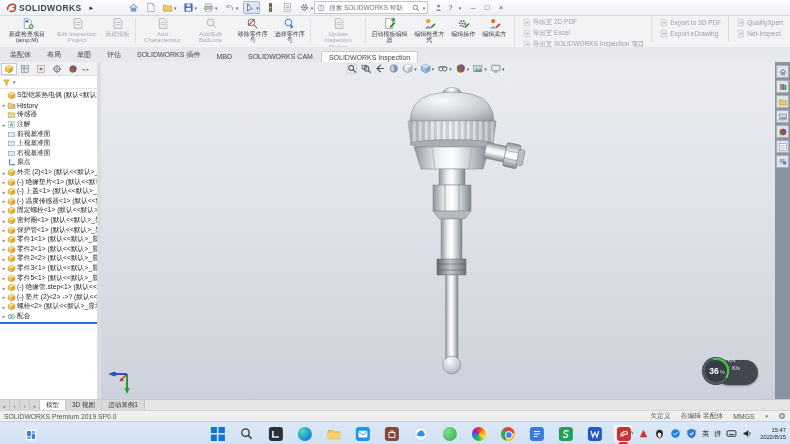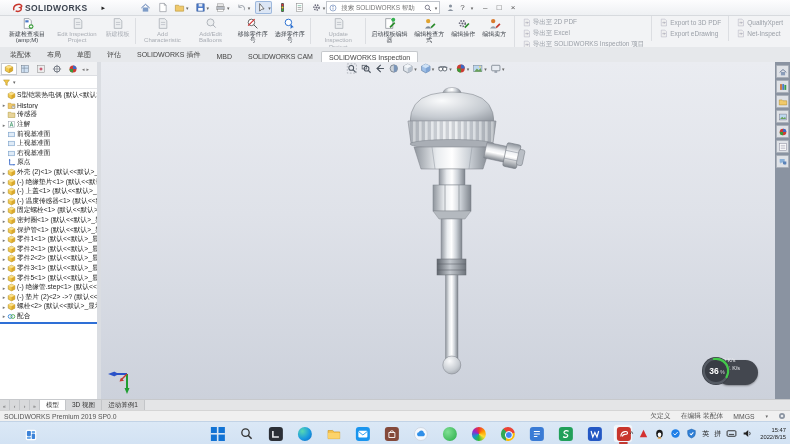--- a/index.html
+++ b/index.html
@@ -6,21 +6,21 @@
   #app{position:relative;width:790px;height:444px;overflow:hidden;
        font-family:"Liberation Sans","DejaVu Sans",sans-serif;
        background:#f0f1f3;font-size:8px;color:#333;}
   .ic{display:inline-flex;align-items:center;justify-content:center;line-height:0;}
   .caret{font-size:5px;color:#666;margin-left:1px;}
 
   
   #titlebar{position:absolute;top:0;left:0;right:0;height:15px;
     background:linear-gradient(#fdfdfe,#eef0f3);border-bottom:1px solid #d7dade;
     display:flex;align-items:center;z-index:30;}
-  #logo{display:flex;align-items:center;gap:2px;padding:0 12px;}
+  #logo{display:flex;align-items:center;gap:2px;padding:0 6px;}
   #logo-text{font-weight:bold;font-size:8.5px;color:#3c4450;letter-spacing:.4px;}
   #logo-flyout{font-size:7px;color:#222;margin:0 6px 0 2px;}
   #qa{display:flex;align-items:center;gap:4px;margin-left:28px;}
   .qa-btn{display:inline-flex;align-items:center;padding:1px;border-radius:2px;}
   .qa-btn.active{background:#dce6f5;box-shadow:inset 0 0 0 1px #9db8dd;}
   #tb-title{flex:1;text-align:center;font-size:7.5px;color:#444;
     white-space:nowrap;overflow:hidden;}
   #searchbox{display:flex;align-items:center;gap:2px;background:#fff;
     border:1px solid #c2c6cc;height:11px;width:108px;padding:0 2px;}
   #searchbox input{border:none;outline:none;flex:1;font-size:6.5px;color:#888;

